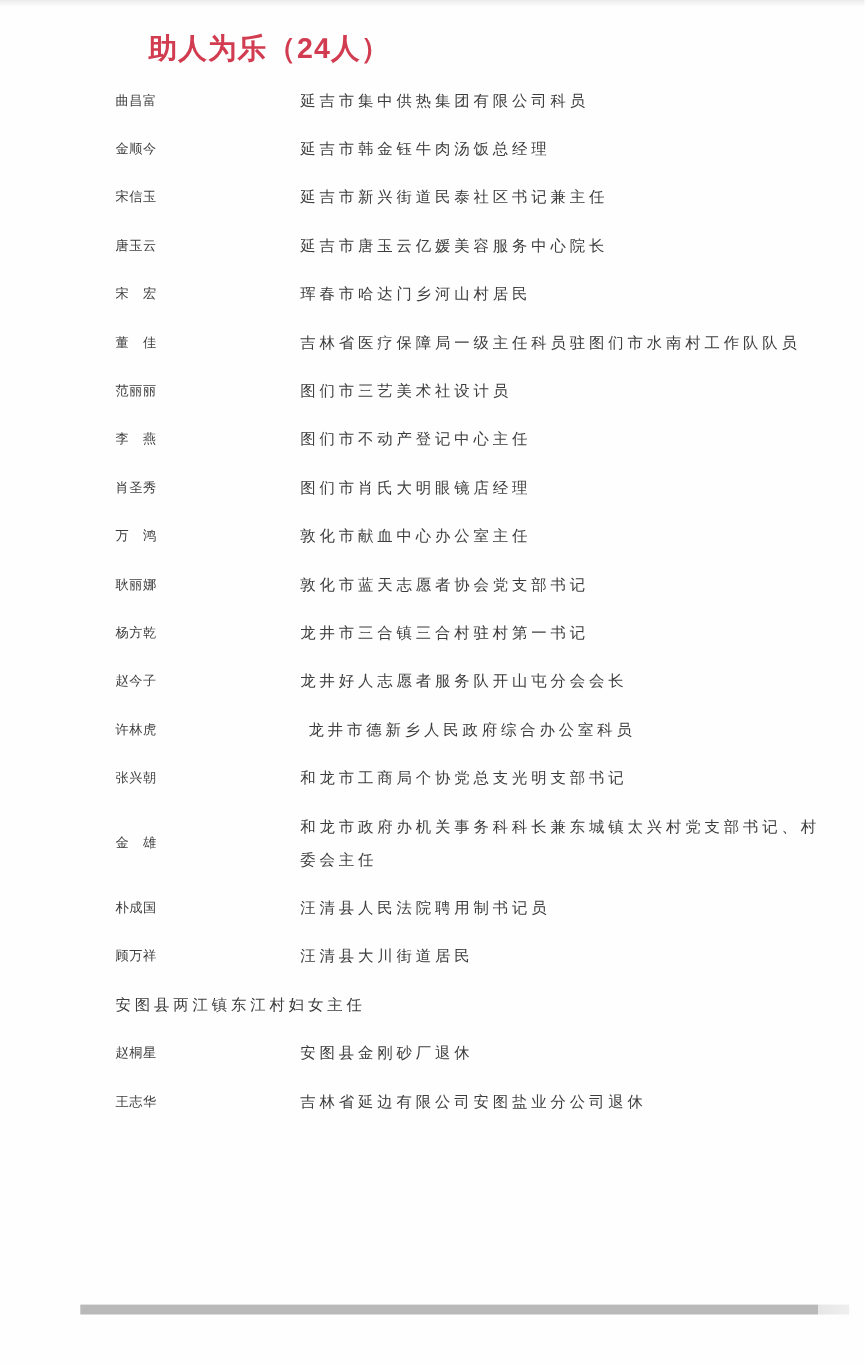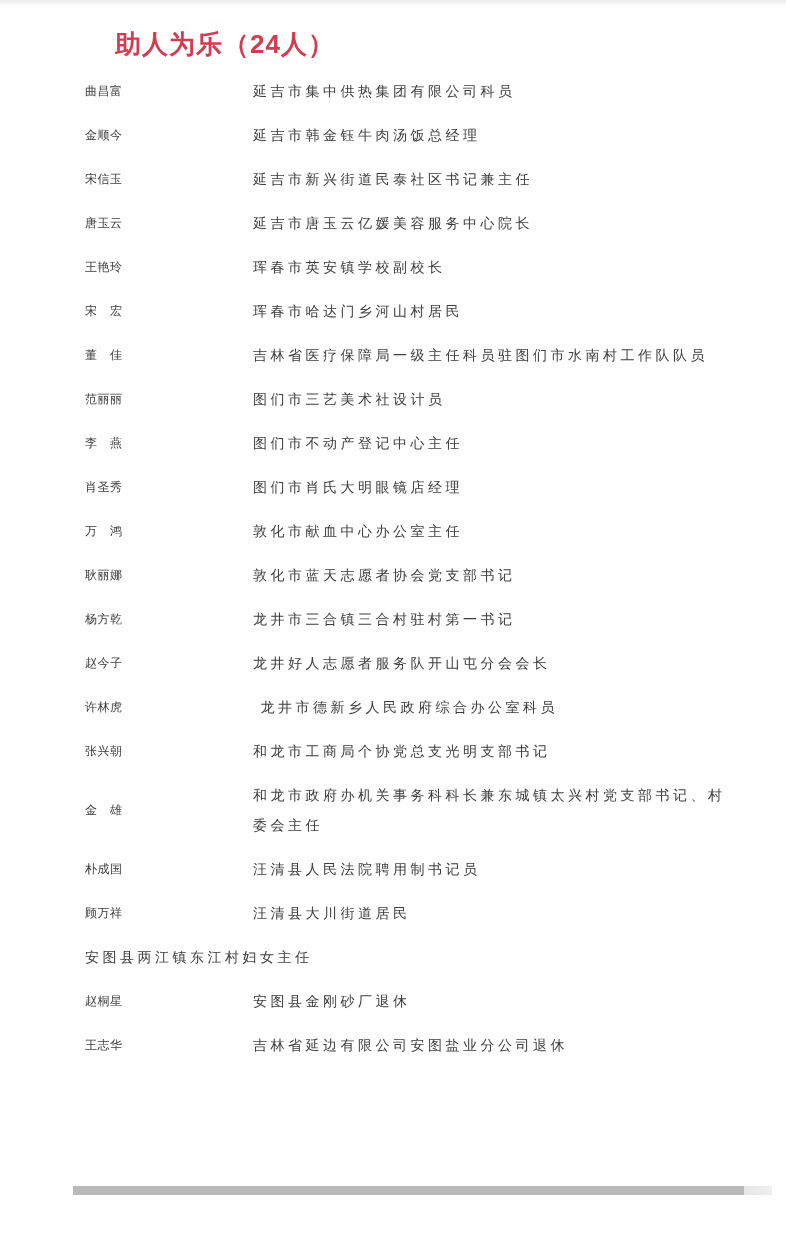--- a/index.html
+++ b/index.html
@@ -16,20 +16,21 @@
     color: #3d3d3d;
   }
   .top-edge {
     position: absolute;
     top: 0; left: 0; right: 0;
     height: 6px;
     background: linear-gradient(#ebebeb, #fefefe);
   }
   .doc {
     padding: 26px 5px 0 85px;
+    margin-left: 20px;
   }
   .doc-title {
     margin: 0 0 14px 30px;
     font-size: 26px;
     font-weight: bold;
     line-height: 36px;
     letter-spacing: 1px;
     color: #d23c50; 
   }
   .people-list {
@@ -89,24 +90,20 @@
   <li class="person-row">
     <span class="person-name">宋信玉</span>
     <span class="person-title">延吉市新兴街道民泰社区书记兼主任</span>
   </li>
 
   <li class="person-row">
     <span class="person-name">唐玉云</span>
     <span class="person-title">延吉市唐玉云亿媛美容服务中心院长</span>
   </li>
 
-  <li class="person-row">
-    <span class="person-name">王艳玲</span>
-    <span class="person-title">珲春市英安镇学校副校长</span>
-  </li>
 
   <li class="person-row">
     <span class="person-name">宋　宏</span>
     <span class="person-title">珲春市哈达门乡河山村居民</span>
   </li>
 
   <li class="person-row">
     <span class="person-name">董　佳</span>
     <span class="person-title">吉林省医疗保障局一级主任科员驻图们市水南村工作队队员</span>
   </li>

